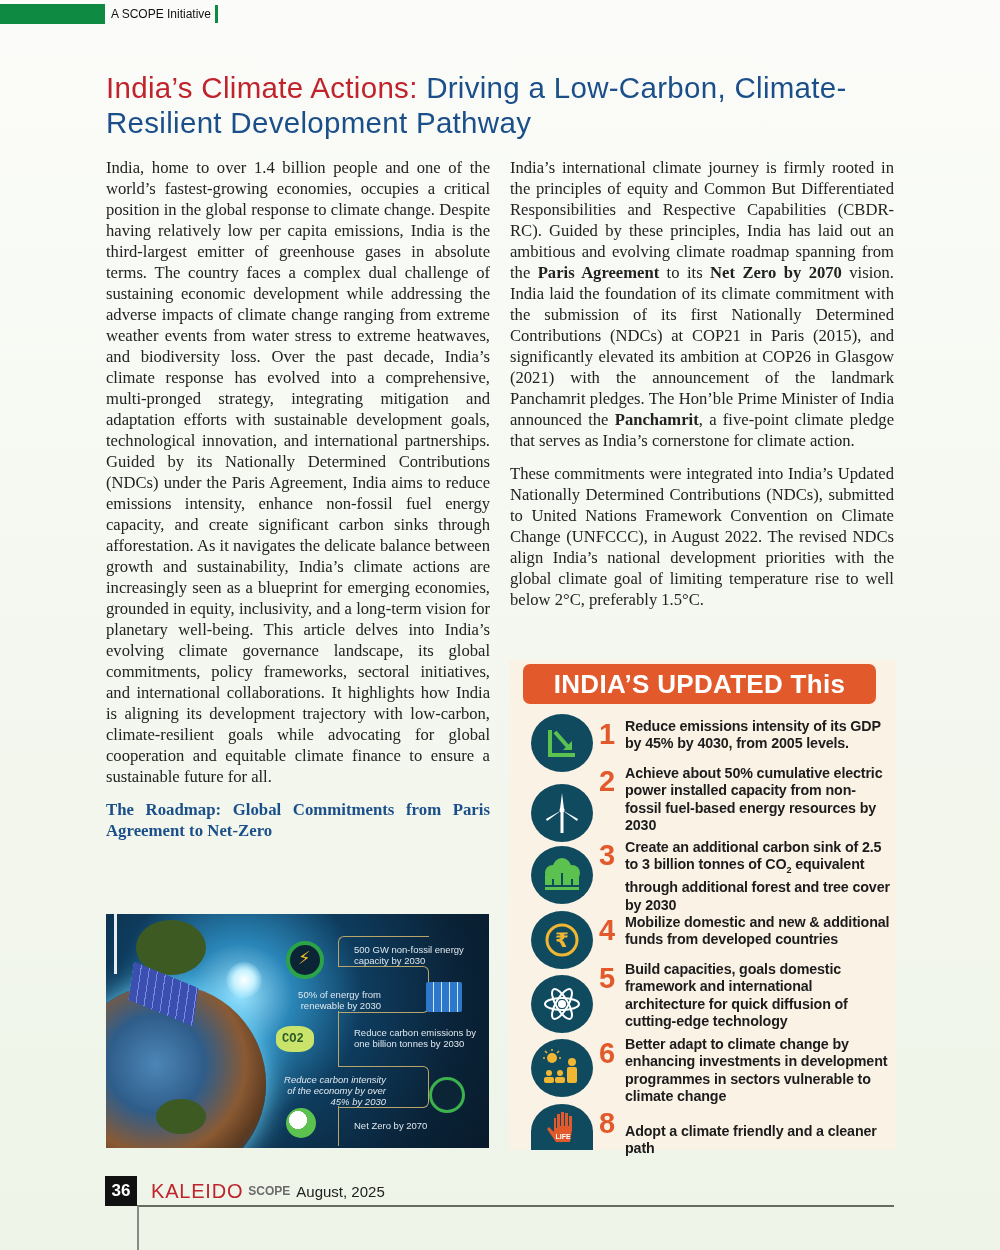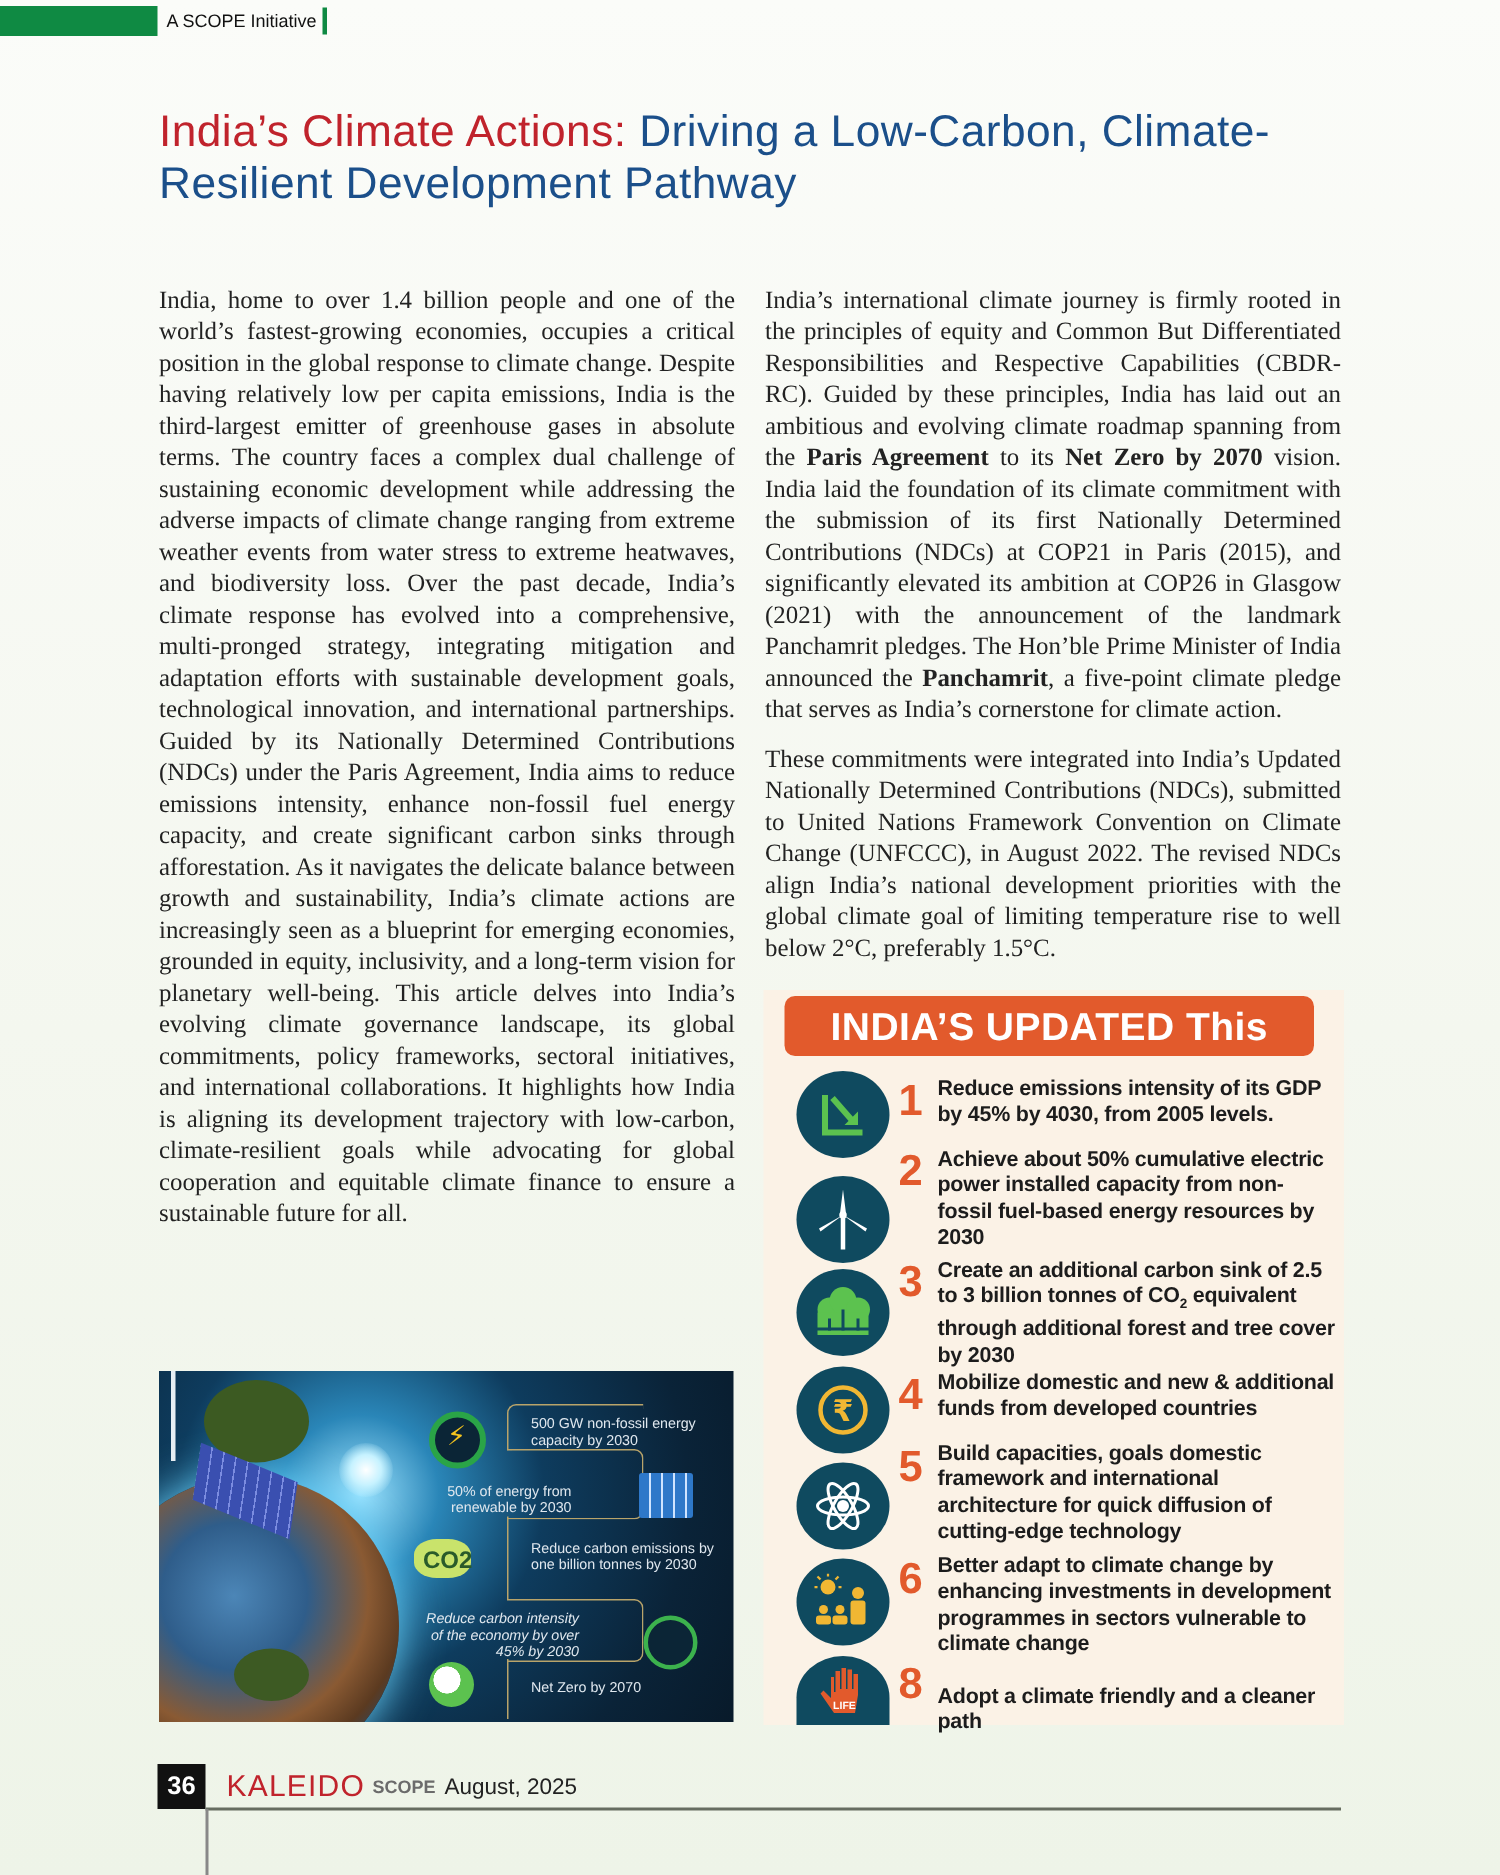--- a/index.html
+++ b/index.html
@@ -15,21 +15,21 @@
   .topbar .label { font-family:"Liberation Sans", sans-serif; font-size:12px; color:#111; margin-left:6px; }
   .topbar .tick { width:3px; height:18px; background:#0f8a43; margin-left:4px; }
 
   
   .title { position:absolute; left:106px; top:70px; width:760px;
     font-family:"Liberation Sans", sans-serif; font-size:29.5px; line-height:35px; letter-spacing:0.3px; }
   .title .red { color:#c0232c; }
   .title .blue { color:#1b4f8a; }
 
   
-  .col { position:absolute; font-family:"Liberation Serif", serif; font-size:16.6px; line-height:21px; text-align:justify; color:#222;margin-top:32px; }
+  .col { position:absolute; font-family:"Liberation Serif", serif; font-size:16.6px; line-height:21px; text-align:justify; color:#222; }
   .col-left { left:106px; top:157px; width:384px; }
   .col-right { left:510px; top:157px; width:384px; }
   .col p { margin:0 0 12px 0; }
   .col b { font-weight:bold; }
   .subhead { font-family:"Liberation Serif", serif; font-weight:bold; color:#1b4f8a; font-size:16.8px; line-height:21px; text-align:justify; margin-top:12px; }
 
   
   .roadmap { position:absolute; left:106px; top:914px; width:383px; height:234px; overflow:hidden;
     background: radial-gradient(circle at 35% 35%, #9ee4ff 0%, #2a86b8 18%, #0e3c5e 42%, #0a2338 75%, #081a2a 100%); }
   .earth { position:absolute; left:-40px; top:70px; width:200px; height:200px; border-radius:50%;
@@ -71,20 +71,21 @@
   <span class="label">A SCOPE Initiative</span>
   <div class="tick"></div>
 </div>
 
 <h1 class="title" style="margin:0;font-weight:normal;">
   <span class="red">India’s Climate Actions:</span><span class="blue"> Driving a Low-Carbon, Climate-Resilient Development Pathway</span>
 </h1>
 
 <div class="col col-left">
   <p>India, home to over 1.4 billion people and one of the world’s fastest-growing economies, occupies a critical position in the global response to climate change. Despite having relatively low per capita emissions, India is the third-largest emitter of greenhouse gases in absolute terms. The country faces a complex dual challenge of sustaining economic development while addressing the adverse impacts of climate change ranging from extreme weather events from water stress to extreme heatwaves, and biodiversity loss. Over the past decade, India’s climate response has evolved into a comprehensive, multi-pronged strategy, integrating mitigation and adaptation efforts with sustainable development goals, technological innovation, and international partnerships. Guided by its Nationally Determined Contributions (NDCs) under the Paris Agreement, India aims to reduce emissions intensity, enhance non-fossil fuel energy capacity, and create significant carbon sinks through afforestation. As it navigates the delicate balance between growth and sustainability, India’s climate actions are increasingly seen as a blueprint for emerging economies, grounded in equity, inclusivity, and a long-term vision for planetary well-being. This article delves into India’s evolving climate governance landscape, its global commitments, policy frameworks, sectoral initiatives, and international collaborations. It highlights how India is aligning its development trajectory with low-carbon, climate-resilient goals while advocating for global cooperation and equitable climate finance to ensure a sustainable future for all.</p>
+  <div class="subhead">The Roadmap: Global Commitments from Paris Agreement to Net-Zero</div>
 </div>
 
 <div class="roadmap">
   <div class="earth"></div>
   <div class="windmill"></div>
   <div class="tree-top"></div>
   <div class="panel"></div>
   <div class="bulb"></div>
   <div class="tree-bottom"></div>
 
@@ -98,21 +99,21 @@
 
     <div class="rm-icon" style="left:0;top:27px;border:4px solid #2aa447;background:#0b2536;">
       <span style="position:absolute;left:8px;top:2px;color:#f5c51e;font-size:18px;font-family:'DejaVu Sans',sans-serif;">⚡</span>
     </div>
     <div class="rm-item" style="left:68px;top:30px;width:130px;">500 GW non-fossil energy capacity by 2030</div>
 
     <div class="rm-item" style="left:-5px;top:75px;width:100px;text-align:right;">50% of energy from renewable by 2030</div>
     <div class="rm-icon" style="left:140px;top:68px;width:36px;height:30px;border-radius:2px;background:repeating-linear-gradient(90deg,#2e78c9 0 7px,#cfe4ff 7px 8px);"></div>
 
     <div class="rm-icon" style="left:-10px;top:112px;width:38px;height:26px;border-radius:40%;background:#c9e36b;">
-      <span style="position:absolute;left:6px;top:6px;font-size:16px;font-family:Liberation Sans, sans-serif;color:#2a5b2a;font-weight:bold;">CO2</span>
+      <span style="position:absolute;left:6px;top:6px;font-size:12px;font-family:Liberation Mono, monospace;color:#2a5b2a;font-weight:bold;">CO2</span>
     </div>
     <div class="rm-item" style="left:68px;top:113px;width:132px;">Reduce carbon emissions by one billion tonnes by 2030</div>
 
     <div class="rm-item" style="left:-10px;top:160px;width:110px;text-align:right;font-style:italic;">Reduce carbon intensity of the economy by over 45% by 2030</div>
     <div class="rm-icon" style="left:143px;top:163px;border:3px solid #3cb24d;background:#0b2536;"></div>
 
     <div class="rm-icon" style="left:0;top:194px;background:radial-gradient(circle at 40% 40%,#ffffff 0%,#ffffff 35%,#5cc24f 36%,#5cc24f 100%);"></div>
     <div class="rm-item" style="left:68px;top:206px;width:130px;">Net Zero by 2070</div>
   </div>
 </div>

